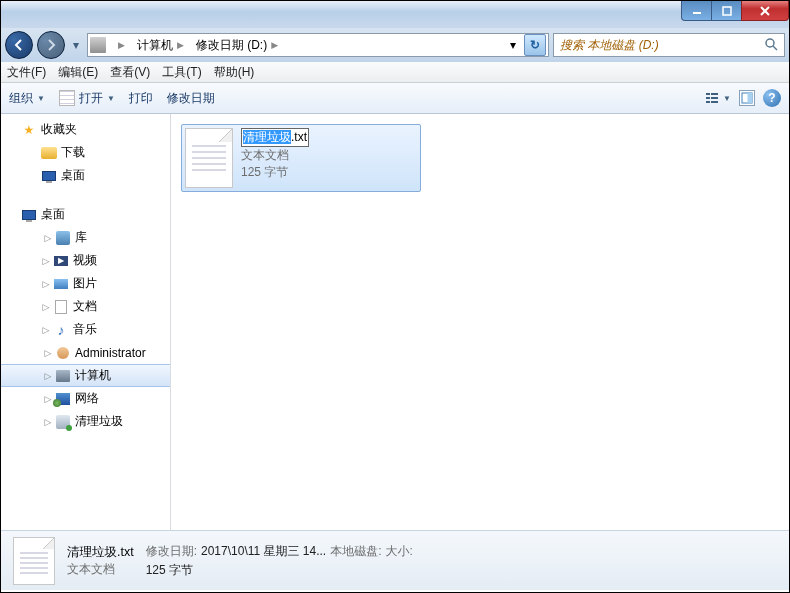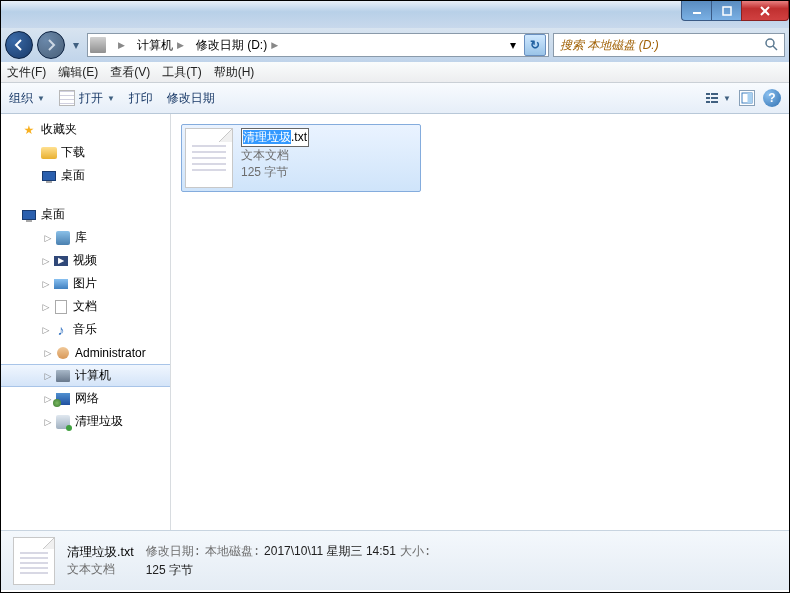--- a/index.html
+++ b/index.html
@@ -48,21 +48,21 @@
 .item .big:after { content:""; position:absolute; left:6px; right:6px; top:16px; height:26px; background:repeating-linear-gradient(#d8d8e4,#d8d8e4 2px,transparent 2px,transparent 6px); }
 .item .meta { font-size:12px; line-height:17px; }
 .renamewrap { background:#fff; border:1px solid #666; padding:0 1px; display:inline-block; }
 .rename { display:inline; }
 .rename .sel { background:#3399ff; color:#fff; }
 .grey { color:#6d6d6d; }
 .details { height:60px; background:linear-gradient(#f4f8fc,#e4ecf4); border-top:1px solid #c8d4e0; display:flex; align-items:center; padding:6px 12px; gap:12px; }
 .details .thumb { width:42px; height:48px; background:#fff; border:1px solid #c8c8c8; position:relative; overflow:hidden; }
 .details .thumb:before { content:""; position:absolute; top:-1px; right:-1px; width:12px; height:12px; background:linear-gradient(135deg,transparent 48%,#c8c8c8 50%,#f0f0f0 52%); }
 .details .thumb:after { content:""; position:absolute; left:6px; right:6px; top:14px; height:22px; background:repeating-linear-gradient(#d8d8e4,#d8d8e4 2px,transparent 2px,transparent 5px); }
-.details .lbl { color:#6d6d6d;font-family:Liberation Mono, monospace; }
+.details .lbl { color:#6d6d6d; }
 .details .val { color:#202020; }
 .dgrid { display:grid; grid-template-columns:auto auto auto auto; column-gap:4px; row-gap:2px; }
 .dtitle { color:#000; font-size:12.5px; }
 .dsub { color:#6d6d6d; }
 
 .i-star { color:#f8b020; }
 .i-folder { width:16px; height:12px; background:linear-gradient(#ffe090,#e8b030); border-radius:2px; }
 .i-mon { width:14px; height:10px; background:#2a5fae; border:1px solid #183a70; position:relative; }
 .i-mon:after { content:""; position:absolute; left:3px; right:3px; bottom:-3px; height:2px; background:#a8a8a8; }
 .i-hist { width:14px; height:14px; border:1.5px solid #5a7a40; border-radius:2px; }
@@ -288,20 +288,20 @@
 </div>
 
 <div class="details">
   <div class="thumb"></div>
   <div>
     <div class="dtitle">清理垃圾.txt</div>
     <div class="dsub">文本文档</div>
   </div>
   <div class="dgrid">
     <span class="lbl">修改日期:</span>
+    <span class="val">2017\10\11 星期三 14...</span>
     <span class="lbl">本地磁盘:</span>
-    <span class="val">2017\10\11 星期三 14:51</span>
     <span class="lbl">大小:</span>
     <span class="val">125 字节</span>
     <span></span>
       <span></span>
   </div>
 </div>
 
 </body></html>

